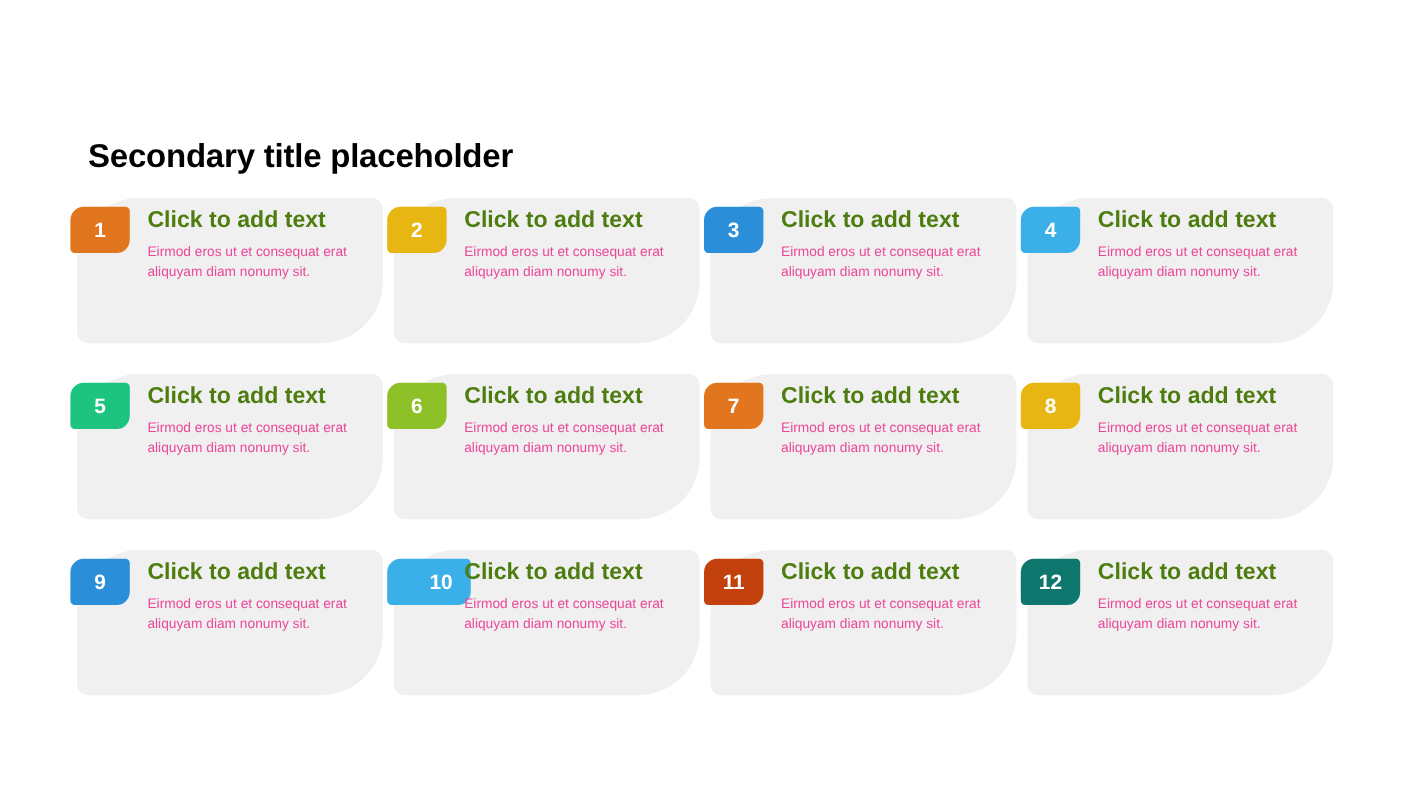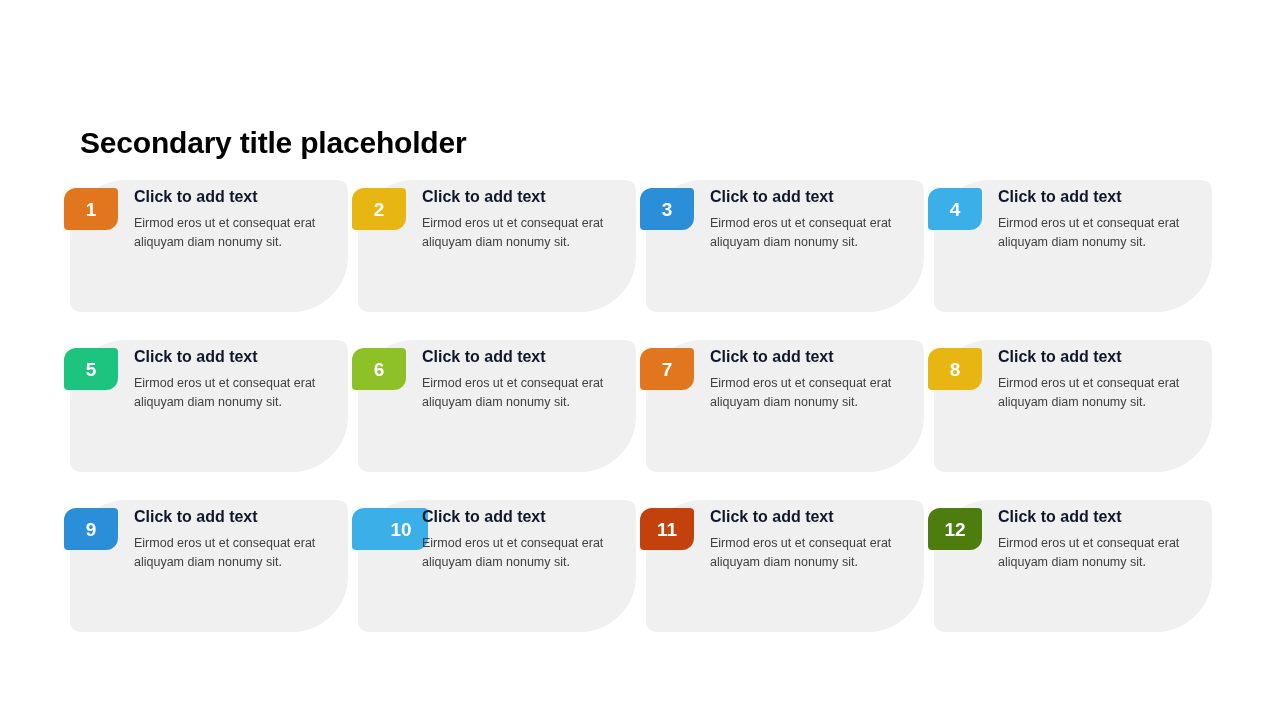--- a/index.html
+++ b/index.html
@@ -79,32 +79,32 @@
   }
 
   .card-body {
     position: absolute;
     left: 70px;
     top: 16px;
     width: 205px;
   }
 
   .card-heading {
-    font-size: 16px;
+    font-size: 21px;
     font-weight: bold;
-    color: #0f172a;
+    color: #4d7c0f;
     line-height: 1.15;
     white-space: nowrap;
   }
 
   .card-desc {
     margin-top: 8px;
     font-size: 12.5px;
     line-height: 1.45;
-    color: #404040;
+    color: #ec4899;
     max-width: 190px;
   }
 </style>
 </head>
 <body>
 
 <div class="slide">
 
   <div class="slide-title">Secondary title placeholder</div>
 
@@ -192,21 +192,21 @@
       <div class="card">
         <div class="card-bg" style="background: rgb(240, 240, 240);"></div>
         <div class="badge" style="background: #c2410c;">11</div>
         <div class="card-body">
           <div class="card-heading">Click to add text</div>
           <div class="card-desc">Eirmod eros ut et consequat erat aliquyam diam nonumy sit.</div>
         </div>
       </div>
       <div class="card">
         <div class="card-bg" style="background: rgb(240, 240, 240);"></div>
-        <div class="badge" style="background: #4d7c0f;">12</div>
+        <div class="badge" style="background: #0f766e;">12</div>
         <div class="card-body">
           <div class="card-heading">Click to add text</div>
           <div class="card-desc">Eirmod eros ut et consequat erat aliquyam diam nonumy sit.</div>
         </div>
       </div>
     </div>
 
 </div>
 
 </body></html>

